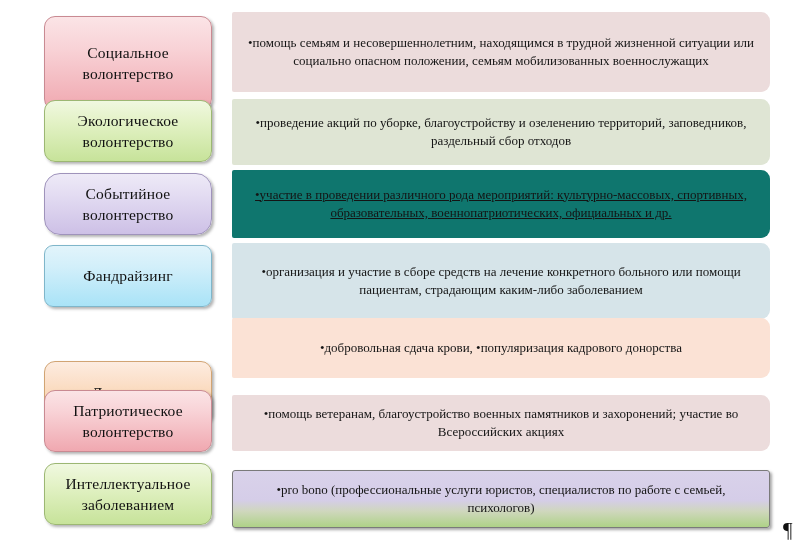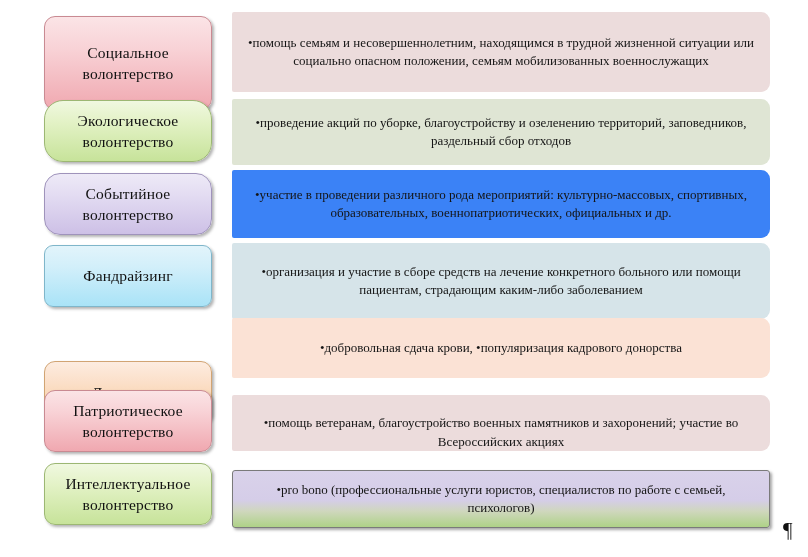--- a/index.html
+++ b/index.html
@@ -43,21 +43,21 @@
     text-align: center;
     color: #111111;
     font-size: 15.5px;
     line-height: 1.38;
     letter-spacing: 0.2px;
     box-shadow: 2px 2px 3px rgba(0,0,0,0.30);
   }
   .label-box .txt { display: block; padding: 0 6px; }
 
   .lb-pink    { background: linear-gradient(to bottom, #fbe4e6 0%, #f8d2d6 35%, #f0a8b0 100%); border-color: #c98a92; }
-  .lb-green   { background: linear-gradient(to bottom, #f0f8e0 0%, #e3f2c6 35%, #c7e39a 100%); border-color: #9cb773; border-radius: 19px; }
+  .lb-green   { background: linear-gradient(to bottom, #f0f8e0 0%, #e3f2c6 35%, #c7e39a 100%); border-color: #9cb773; }
   .lb-purple  { background: linear-gradient(to bottom, #eeeaf7 0%, #e3dcf2 35%, #cdc0e6 100%); border-color: #9f93bb; }
   .lb-blue    { background: linear-gradient(to bottom, #e2f4fb 0%, #d2effa 35%, #a9e3f7 100%); border-color: #7fb6ca; border-radius: 9px; }
   .lb-orange  { background: linear-gradient(to bottom, #fdece0 0%, #fbdfc8 35%, #f8c894 100%); border-color: #d1a473; }
   .lb-pink2   { background: linear-gradient(to bottom, #fbe4e6 0%, #f8d2d6 35%, #f0a8b0 100%); border-color: #c98a92; justify-content: center; }
   .lb-green2  { background: linear-gradient(to bottom, #f0f8e0 0%, #e3f2c6 35%, #c7e39a 100%); border-color: #9cb773; }
 
   
   .desc-box {
     position: absolute;
     left: 232px;
@@ -69,21 +69,21 @@
     text-align: center;
     color: #141414;
     font-size: 13px;
     line-height: 1.42;
     border-radius: 2px 9px 9px 2px;
   }
   .desc-box .txt { display: block; padding: 0 16px; }
 
   .db-pink   { background: #ecdcdc; }
   .db-green  { background: #dfe5d4; }
-  .db-purple { background: #3b82f6; }
+  .db-purple { background: #0f766e; text-decoration: underline; }
   .db-blue   { background: #d6e4e9; }
   .db-peach  { background: #fbe2d5; }
   .db-pink2  { background: #ecdcdc; }
 
   .db-last {
     background: linear-gradient(to bottom, #d9d2ea 0%, #d5cde8 52%, #cfd7bd 72%, #aed287 100%);
     border: 1px solid #7a7a7a;
     border-radius: 3px;
     box-shadow: 2px 2px 3px rgba(0,0,0,0.35);
   }
@@ -145,28 +145,28 @@
     </div>
     <div class="desc-box db-peach" style="top:318px; height:60px;">
       <span class="txt">•добровольная сдача крови, •популяризация кадрового донорства</span>
     </div>
   </div>
 
   <div class="row" style="top:0;">
     <div class="label-box lb-pink2" style="top:390px; height:62px;">
       <span class="txt">Патриотическое волонтерство</span>
     </div>
-    <div class="desc-box db-pink2" style="top:395px; height:56px;align-items:flex-end;">
+    <div class="desc-box db-pink2" style="top:395px; height:56px;">
       <span class="txt">•помощь ветеранам, благоустройство военных памятников и захоронений; участие во Всероссийских акциях</span>
     </div>
   </div>
 
   <div class="row" style="top:0;">
     <div class="label-box lb-green2" style="top:463px; height:62px;">
-      <span class="txt">Интеллектуальное волонтерство</span>
+      <span class="txt">Интеллектуальное заболеванием</span>
     </div>
     <div class="desc-box db-last" style="top:470px; height:58px;">
       <span class="txt">•pro bono (профессиональные услуги юристов, специалистов по работе с семьей, психологов)</span>
     </div>
   </div>
 
   <div class="pilcrow">¶</div>
 
 </div>
 

